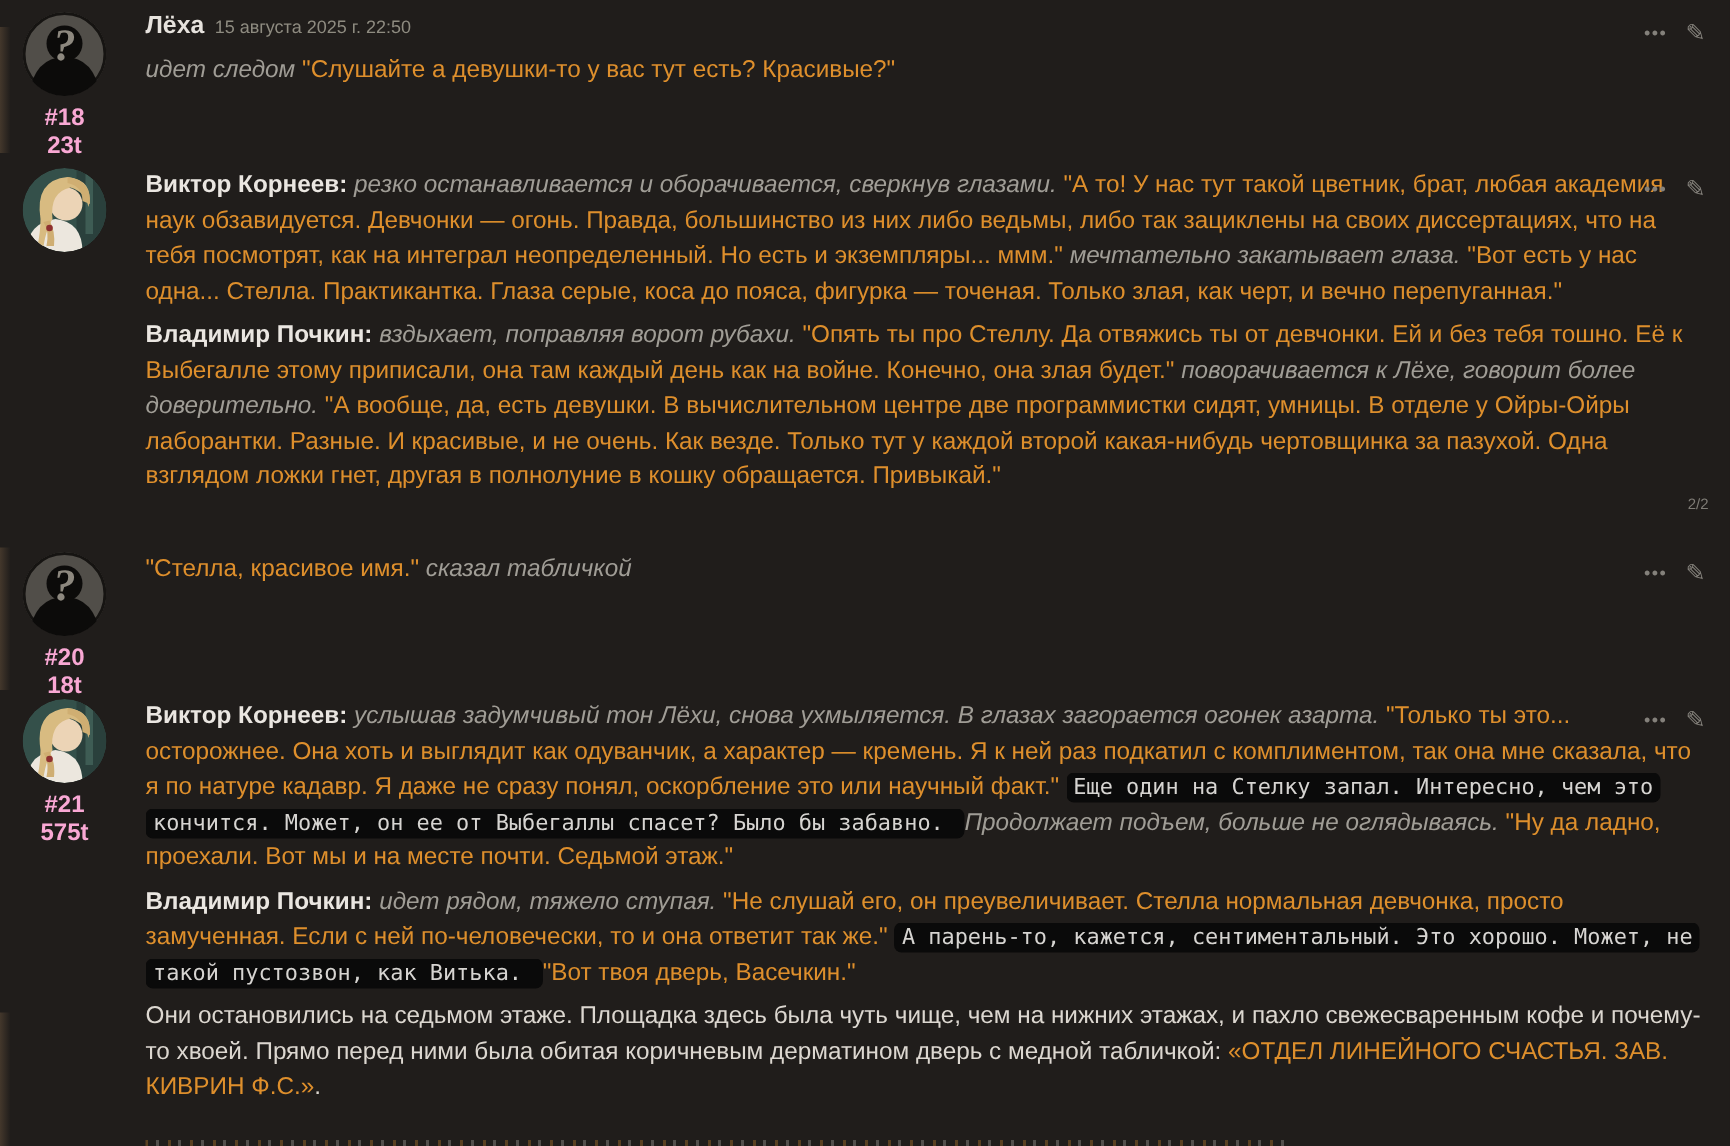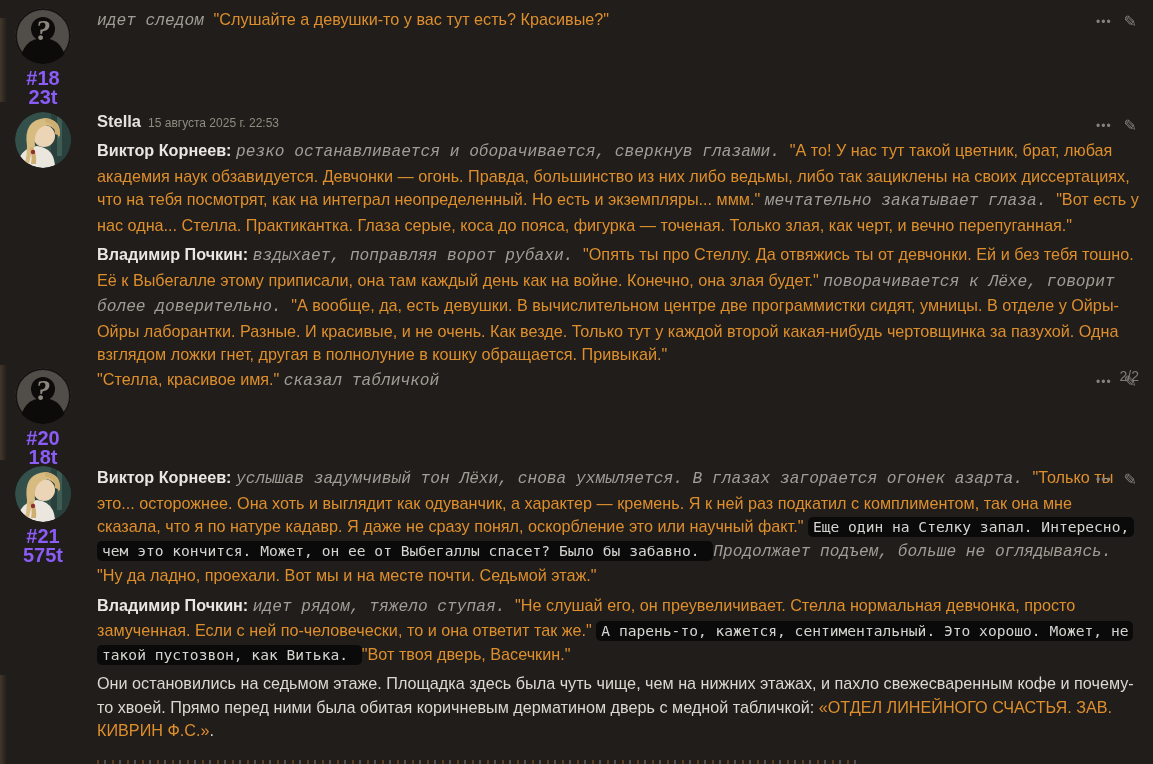--- a/index.html
+++ b/index.html
@@ -15,55 +15,55 @@
   #chat { position:absolute; inset:0; }
   .message { position:absolute; left:0; right:0; }
   .gutter {
     position:absolute; left:10px; top:0; width:66px;
     text-align:center;
   }
   .avatar { width:56px; height:56px; margin:0 auto; border-radius:50%; overflow:hidden; cursor:pointer; }
   .avatar svg { display:block; width:56px; height:56px; }
   .meta {
     margin-top:5px;
-    font-weight:bold; font-size:20px; line-height:19px;
-    color:#8b5cf6;
+    font-weight:bold; font-size:16px; line-height:19px;
+    color:#f9a8d4;
   }
   .content { margin-left:97px; margin-right:14px; position:relative; }
   .header { height:21px; margin-bottom:6px; white-space:nowrap; }
   .author { font-weight:bold; font-size:16.5px; color:#e6e2dd; cursor:pointer; }
   .timestamp { font-size:12px; color:#8e8b80; margin-left:7px; }
   .actions {
     position:absolute; top:4px; right:2px;
     display:flex; align-items:center; gap:12px;
     color:#84817b;
   }
   .more { font-size:12px; letter-spacing:1px; cursor:pointer; line-height:10px; }
   .edit { font-size:16px; cursor:pointer; }
   .body { font-size:16.2px; line-height:23.5px; }
   .para { margin:0; }
   .para + .para { margin-top:6px; }
   .seg-name   { color:#eae6e1; font-weight:bold;text-align:center; }
-  .seg-action { color:#a09d96; font-style:italic;font-family:Liberation Mono, monospace; }
+  .seg-action { color:#a09d96; font-style:italic; }
   .seg-quote  { color:#de8f2c; }
   .seg-plain  { color:#dcd7d0;margin-top:16px; }
   .seg-mono {
     font-family:"DejaVu Sans Mono", monospace;
     font-size:14.6px;
     color:#d6d4d1;
     background:#0a0a0a;
     padding:1px 5px 2px 5px;
     border-radius:5px;
     -webkit-box-decoration-break:clone;
     box-decoration-break:clone;
   }
   .pagination {
     text-align:right;
     margin-top:1px;
-    font-size:14px;
+    font-size:10px;
     color:#7f7c76;
     cursor:pointer;
   }
   
   .edge-blob { position:absolute; left:0; width:7px; pointer-events:none;
     background:linear-gradient(90deg, rgba(125,98,70,.38), rgba(125,98,70,0)); }
   
   .bottom-clip {
     position:absolute; left:97px; top:760px; width:760px; height:4px;
     opacity:.55; pointer-events:none;
@@ -87,20 +87,23 @@
       <path d="M4,56 Q8,30 28,30 Q48,30 52,56 Z" fill="#0c0b0a"></path>
       <text x="28" y="32" text-anchor="middle" font-family="Liberation Serif, serif" font-size="30" font-weight="bold" font-style="italic" fill="#8d887f">?</text>
     </svg>
   </div>
       <div class="meta">
           <div>#18</div>
           <div>23t</div>
         </div>
     </div>
     <div class="content">
+      <div class="header">
+        <span class="author">Лёха</span><span class="timestamp">15 августа 2025 г. 22:50</span>
+      </div>
       <div class="actions">
         <span class="more">•••</span>
         <span class="edit">✎</span>
       </div>
       <div class="body">
           <p class="para"><span class="seg-action">идет следом </span><span class="seg-quote">"Слушайте а девушки-то у вас тут есть? Красивые?"</span></p>
         </div>
 
     </div>
   </div>
@@ -121,23 +124,20 @@
         <circle cx="29" cy="24" r="11" fill="#ecd4b6"></circle>
         <path d="M12,34 Q8,8 30,6 Q48,8 44,26 Q42,16 32,13 Q18,16 20,34 Q16,40 14,52 L10,52 Q12,42 12,34 Z" fill="#d8bb81"></path>
         <path d="M30,6 Q46,8 45,24 L40,22 Q40,12 30,10 Z" fill="#cfae72"></path>
         <path d="M14,36 q4,6 2,16 l5,0 q1,-10 -3,-17 Z" fill="#cfae72"></path>
         <circle cx="18" cy="40" r="2.2" fill="#8e3030"></circle>
       </g>
     </svg>
   </div>
     </div>
     <div class="content">
-      <div class="header">
-        <span class="author">Stella</span><span class="timestamp">15 августа 2025 г. 22:53</span>
-      </div>
       <div class="actions">
         <span class="more">•••</span>
         <span class="edit">✎</span>
       </div>
       <div class="body">
           <p class="para"><span class="seg-name">Виктор Корнеев: </span><span class="seg-action">резко останавливается и оборачивается, сверкнув глазами. </span><span class="seg-quote">"А то! У нас тут такой цветник, брат, любая академия наук обзавидуется. Девчонки — огонь. Правда, большинство из них либо ведьмы, либо так зациклены на своих диссертациях, что на тебя посмотрят, как на интеграл неопределенный. Но есть и экземпляры... ммм." </span><span class="seg-action">мечтательно закатывает глаза. </span><span class="seg-quote">"Вот есть у нас одна... Стелла. Практикантка. Глаза серые, коса до пояса, фигурка — точеная. Только злая, как черт, и вечно перепуганная."</span></p>
           <p class="para"><span class="seg-name">Владимир Почкин: </span><span class="seg-action">вздыхает, поправляя ворот рубахи. </span><span class="seg-quote">"Опять ты про Стеллу. Да отвяжись ты от девчонки. Ей и без тебя тошно. Её к Выбегалле этому приписали, она там каждый день как на войне. Конечно, она злая будет." </span><span class="seg-action">поворачивается к Лёхе, говорит более доверительно. </span><span class="seg-quote">"А вообще, да, есть девушки. В вычислительном центре две программистки сидят, умницы. В отделе у Ойры-Ойры лаборантки. Разные. И красивые, и не очень. Как везде. Только тут у каждой второй какая-нибудь чертовщинка за пазухой. Одна взглядом ложки гнет, другая в полнолуние в кошку обращается. Привыкай."</span></p>
         </div>
       <div class="pagination">2/2</div>
     </div>

